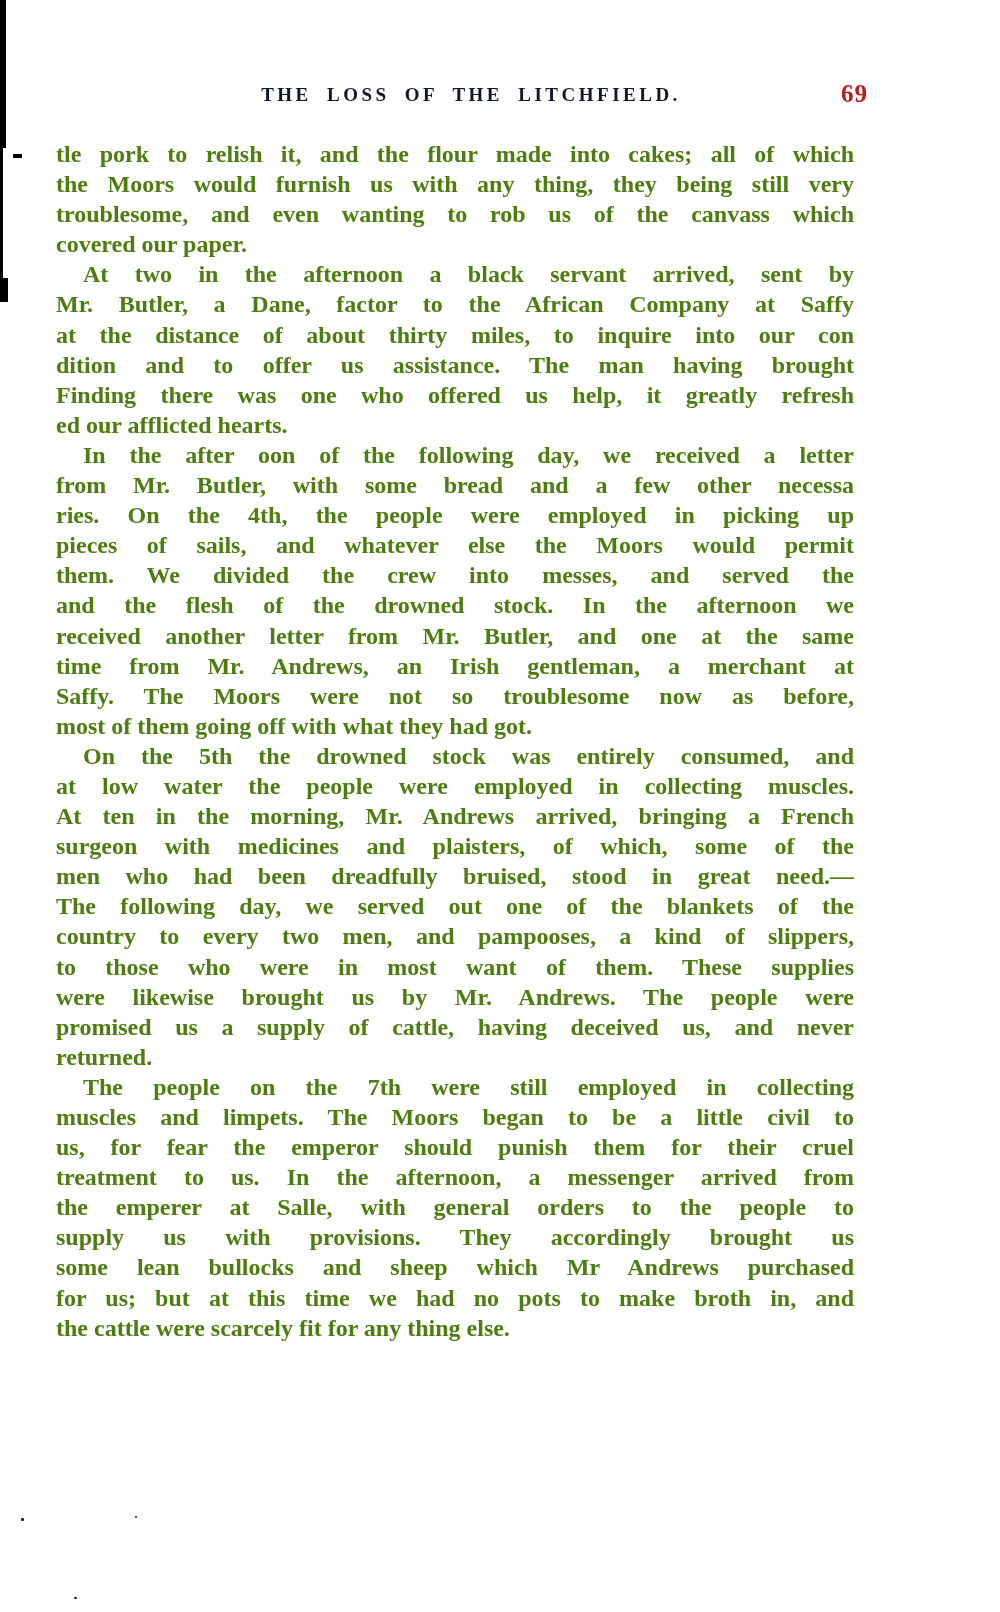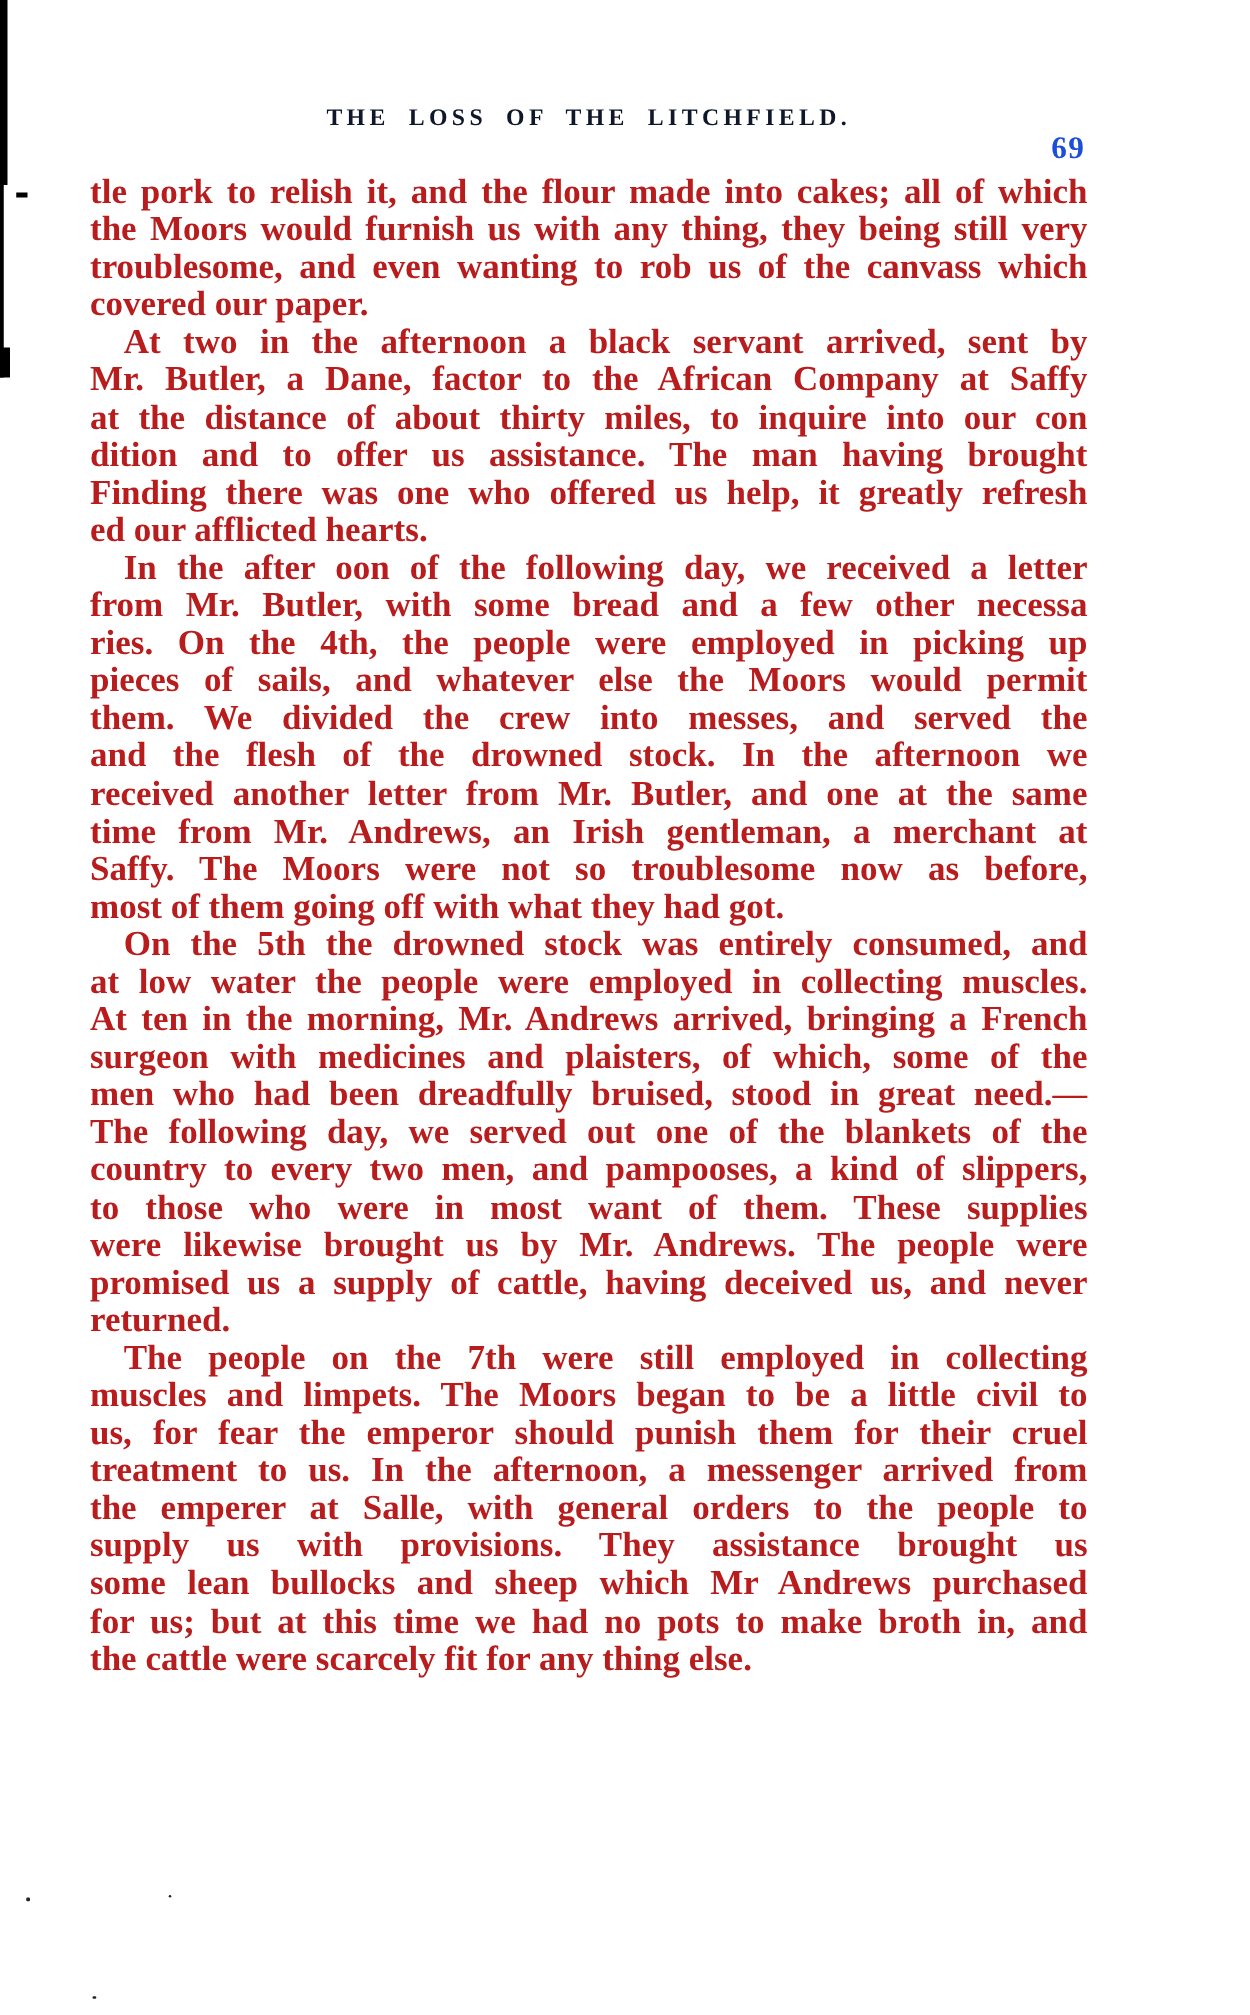--- a/index.html
+++ b/index.html
@@ -25,30 +25,29 @@
     letter-spacing: 3.5px;
     word-spacing: 7px;
     color: #0f172a;
   }
   .page-number {
     position: absolute;
     right: 2px; top: -4px;
     font-weight: bold;
     font-size: 25px;
     letter-spacing: 1px;
-    color: #1d4ed8;
-    margin-top: 25px;
+    color: #b91c1c;
   }
 
   .body-text {
     position: absolute;
-    top: 139px; left: 72px; width: 798px;
-    font-size: 28px;
+    top: 139px; left: 56px; width: 798px;
+    font-size: 24px;
     font-weight: bold;
-    color: #b91c1c;
+    color: #4d7c0f;
   }
   .para { margin: 0; padding: 0; }
   .line {
     height: 30.1px;
     line-height: 30.1px;
     text-align: justify;
     text-align-last: justify;
     overflow: hidden;
   }
   .line.para-end { text-align-last: left; }
@@ -114,20 +113,20 @@
         <div class="line">were likewise brought us by Mr. Andrews. The people were</div>
         <div class="line">promised us a supply of cattle, having deceived us, and never</div>
         <div class="line para-end">returned.</div>
       </div>
       <div class="para">
         <div class="line indent">The people on the 7th were still employed in collecting</div>
         <div class="line">muscles and limpets. The Moors began to be a little civil to</div>
         <div class="line">us, for fear the emperor should punish them for their cruel</div>
         <div class="line">treatment to us. In the afternoon, a messenger arrived from</div>
         <div class="line">the emperer at Salle, with general orders to the people to</div>
-        <div class="line">supply us with provisions. They assistance brought us</div>
+        <div class="line">supply us with provisions. They accordingly brought us</div>
         <div class="line">some lean bullocks and sheep which Mr Andrews purchased</div>
         <div class="line">for us; but at this time we had no pots to make broth in, and</div>
         <div class="line para-end">the cattle were scarcely fit for any thing else.</div>
       </div>
     </div>
 
 </div>
 
 </body></html>

